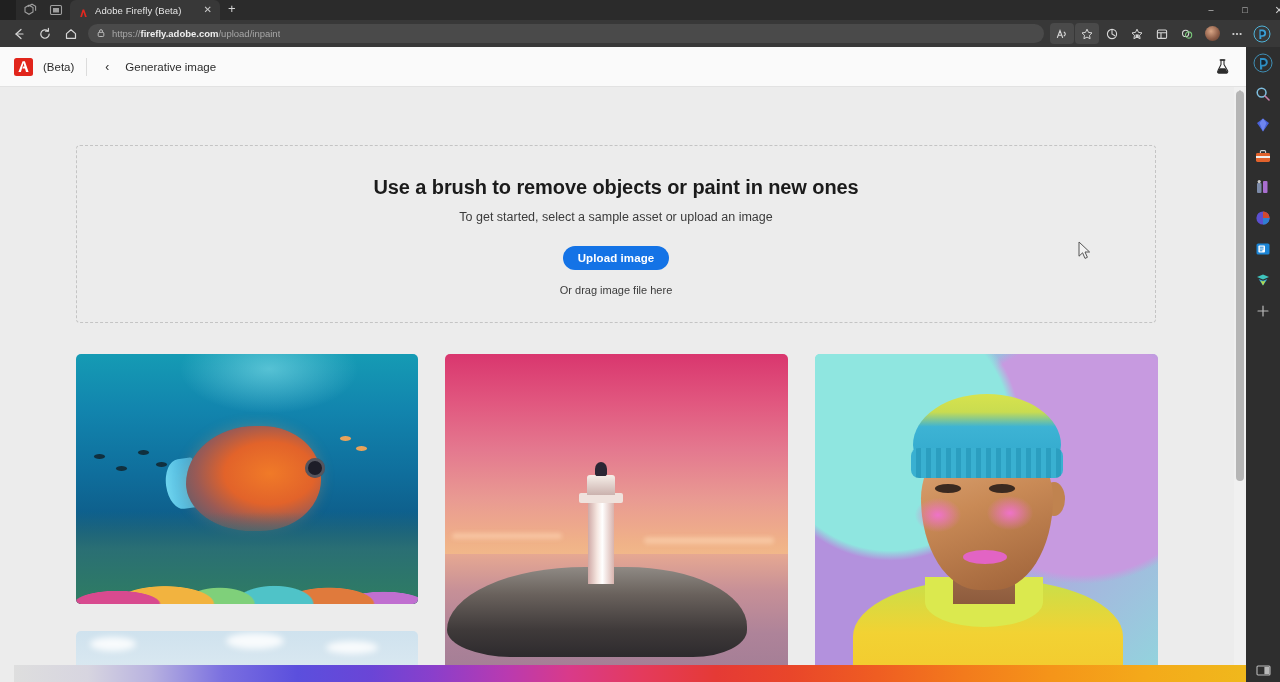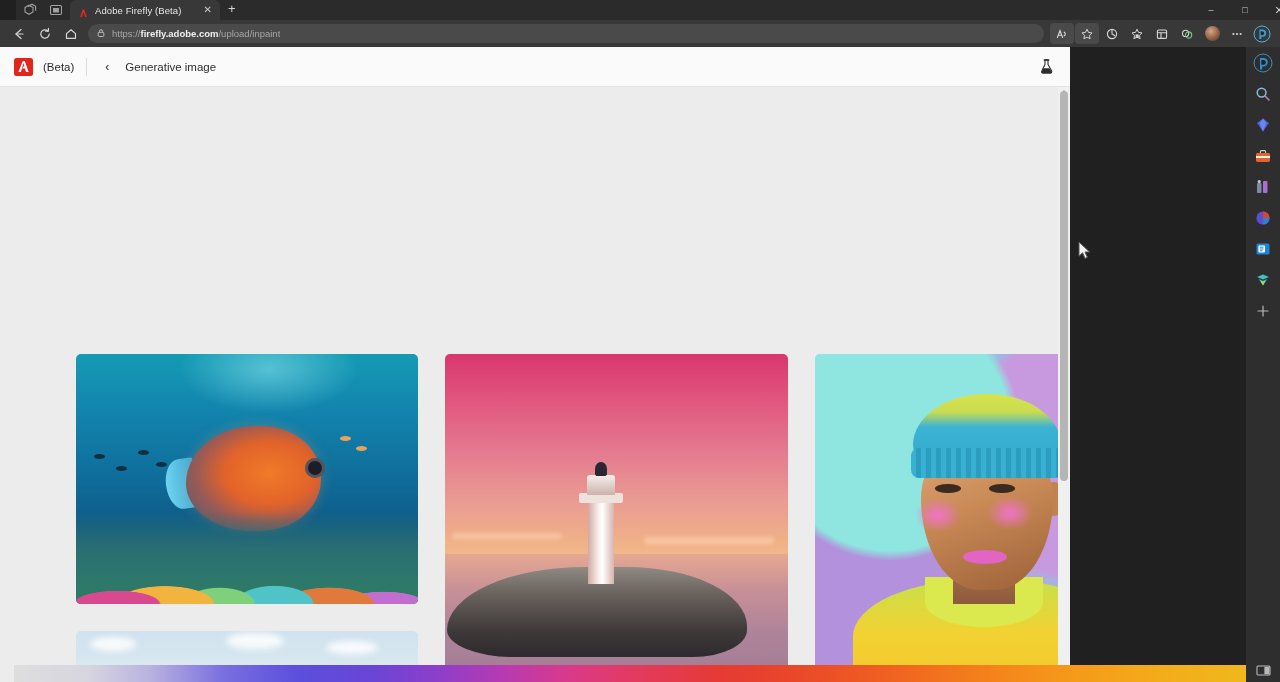--- a/index.html
+++ b/index.html
@@ -61,21 +61,21 @@
 
   
   .edgebar {
     position: absolute; right: 0; top: 47px; width: 34px; height: 635px;
     background: #2e2e2e; display: flex; flex-direction: column; align-items: center;
     padding-top: 6px; gap: 11px;
   }
   .eb-ic { width: 20px; height: 20px; display: flex; align-items: center; justify-content: center; }
 
   
-  .ff-app { position: absolute; left: 0; top: 47px; width: 1070px; height: 635px; background: #c2410c; overflow: hidden; }
+  .ff-app { position: absolute; left: 0; top: 47px; width: 1246px; height: 635px; background: #c2410c; overflow: hidden; }
   .ff-header {
     height: 40px; background: #fafafa; border-bottom: 1px solid #e2e2e2;
     display: flex; align-items: center; padding: 0 14px; gap: 10px;
   }
   .adobe-mark { width: 19px; height: 18px; }
   .beta-txt { font-size: 11.5px; color: #2c2c2c; }
   .hdr-div { width: 1px; height: 18px; background: #dcdcdc; margin: 0 2px; }
   .back-chev { color: #2c2c2c; font-size: 12px; width: 16px; text-align: center; }
   .crumb { font-size: 11.5px; color: #2c2c2c; }
   .flask { margin-left: auto; width: 20px; height: 20px; display: flex; align-items: center; justify-content: center; }
@@ -343,20 +343,26 @@
         <svg width="17" height="17" viewBox="0 0 17 17">
             <path d="M7 2 h3 v4.4 l3.6 6.4 a1.4 1.4 0 0 1-1.2 2.1 H5.1 a1.4 1.4 0 0 1-1.2-2.1 L7 6.4 Z" fill="none" stroke="#2c2c2c" stroke-width="1.1" stroke-linejoin="round"></path>
             <path d="M5.6 10.2 h5.8 l2.2 3.9 a1 1 0 0 1-.9 1.4 H4.3 a1 1 0 0 1-.9-1.4 Z" fill="#2c2c2c"></path>
             <path d="M6.2 2 h4.6" stroke="#2c2c2c" stroke-width="1.3" stroke-linecap="round"></path>
           </svg>
       </span>
     </div>
 
     <div class="ff-body">
 
+      <div class="dropzone">
+        <div class="dz-title">Use a brush to remove objects or paint in new ones</div>
+        <div class="dz-sub">To get started, select a sample asset or upload an image</div>
+        <button class="upload-btn">Upload image</button>
+        <div class="dz-drag">Or drag image file here</div>
+      </div>
 
       <div class="gallery">
         <div class="col">
           <div class="card">
             <div class="reef">
               <div class="sun"></div>
               <div class="minifish" style="left:18px;top:100px;"></div>
               <div class="minifish" style="left:40px;top:112px;"></div>
               <div class="minifish" style="left:62px;top:96px;"></div>
               <div class="minifish" style="left:80px;top:108px;"></div>

